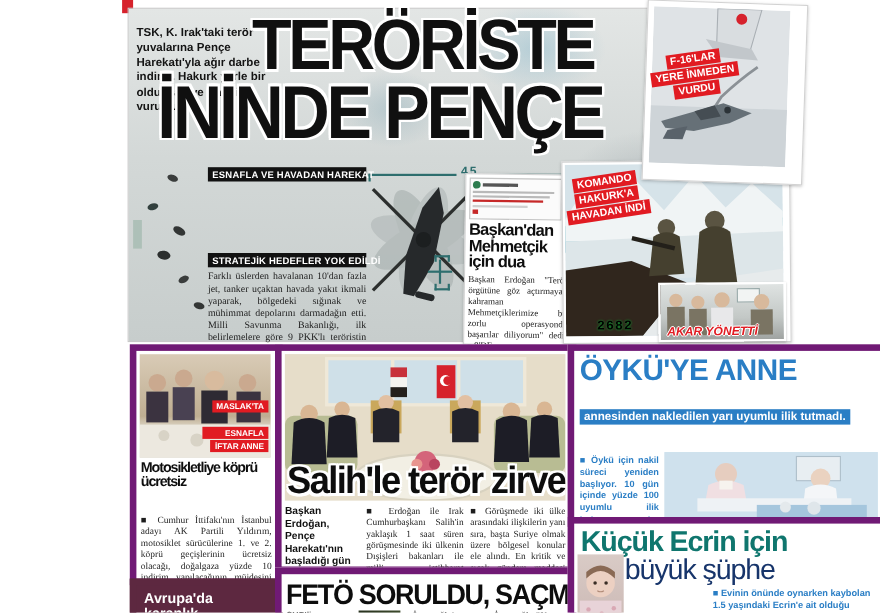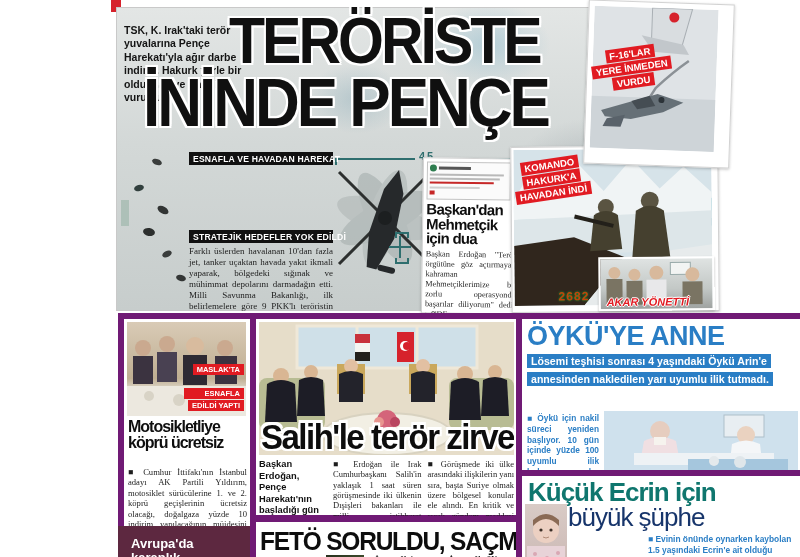--- a/index.html
+++ b/index.html
@@ -138,22 +138,22 @@
               <rect x="26" y="22" width="16" height="24"></rect>
             <circle cx="56" cy="14" r="7" fill="#d8b99c"></circle>
               <rect x="46" y="21" width="20" height="25" fill="#e8e8ea"></rect>
             <circle cx="92" cy="16" r="7" fill="#d8b99c"></circle>
               <rect x="82" y="23" width="20" height="23"></rect>
           </g>
         </svg>
         <div class="abs" style="left:6px;bottom:1px;color:#e11b22;font-weight:700;font-style:italic;font-size:11px;
                     text-shadow:-1px 0 #fff,1px 0 #fff,0 -1px #fff,0 1px #fff;white-space:nowrap;">AKAR YÖNETTİ</div>
       </div>
-      <div class="abs" style="left:46px;top:142px;color:#c2410c;font-weight:700;font-size:12px;letter-spacing:1px;
-                  text-shadow:0 0 2px #0b3;">2682</div>
+      <div class="abs" style="left:30px;top:142px;color:#000000;font-weight:700;font-size:12px;letter-spacing:1px;
+                  text-shadow:0 0 2px #0b3;font-family:Liberation Mono, monospace;">2682</div>
     </div>
   </div>
 
   <div class="abs photo-frame" style="left:586px;top:2px;width:134px;height:152px;transform:rotate(2deg);padding:5px;">
     <svg width="124" height="142" viewBox="0 0 124 142">
       <rect width="124" height="142" fill="#dfe3e6"></rect>
       <rect y="90" width="124" height="52" fill="#ced4d8"></rect>
       <polygon points="58,0 98,0 88,40 58,32" fill="#d9dde0" stroke="#a9afb4" stroke-width="1"></polygon>
       <circle cx="80" cy="9" r="5" fill="#d6222c"></circle>
       <polygon points="48,28 90,36 96,46 60,44" fill="#c2c7cb"></polygon>
@@ -185,24 +185,24 @@
             <rect x="88" y="34" width="22" height="28" fill="#3b3340"></rect>
         </g>
         <rect y="64" width="119" height="30" fill="#ece8df"></rect>
         <circle cx="22" cy="74" r="5" fill="#d8d3c6"></circle>
           <circle cx="52" cy="78" r="6" fill="#d8d3c6"></circle>
         <circle cx="86" cy="74" r="5" fill="#d8d3c6"></circle>
       </svg>
       <div class="abs" style="right:2px;bottom:4px;font-size:7.5px;text-align:right;">
         <span class="chip" style="margin:1px 0 13px auto;">MASLAK'TA</span>
         <span class="chip" style="margin:1px 0 1px auto;padding-left:21px;">ESNAFLA</span>
-        <span class="chip" style="margin:1px 0 1px auto;">EDİLDİ YAPTI</span>
+        <span class="chip" style="margin:1px 0 1px auto;">İFTAR ANNE</span>
       </div>
     </div>
-    <div class="abs" style="left:4px;top:100px;width:120px;font-size:16px;font-weight:700;letter-spacing:-1px;
+    <div class="abs" style="left:4px;top:100px;width:120px;font-size:13px;font-weight:700;letter-spacing:-1px;
                 line-height:.98;color:#0e0e0e;">Motosikletliye köprü ücretsiz</div>
     <p class="body-txt" style="position:absolute;left:4px;top:148px;width:119px;margin:0;font-size:8.6px;">■ Cumhur İttifakı'nın İstanbul adayı AK Partili Yıldırım, motosiklet sürücülerine 1. ve 2. köprü geçişlerinin ücretsiz olacağı, doğalgaza yüzde 10 indirim yapılacağının müjdesini verdi. » 17'TE</p>
   </div>
 
   <div class="story-box" style="left:118px;top:526px;width:127px;height:40px;background:#5d2840;border-color:#5d2840;">
     <div style="padding:5px 7px;color:#fff;font-weight:700;font-size:13px;line-height:1.1;">
       <div>Avrupa'da karanlık</div>
 
     </div>
   </div>
@@ -266,21 +266,21 @@
       <div style="width:62px;font-size:8px;font-weight:700;color:#101010;">CHP'li İmamoğlu</div>
       <div style="width:38px;height:12px;background:linear-gradient(90deg,#28321f,#3d4a2c);"></div>
       <div class="serif" style="width:70px;font-size:8px;font-weight:700;color:#1d1d1d;">■ İmamoğlu'na "FETÖ</div>
       <div class="serif" style="width:72px;font-size:8px;font-weight:700;color:#1d1d1d;">■ İmamoğlu "Ne olabilir</div>
     </div>
   </div>
 
   <div class="story-box" style="left:516px;top:313px;width:280px;height:154px;">
     <div style="margin:4px 0 0 5px;font-size:27px;font-weight:700;letter-spacing:-.5px;line-height:.98;color:#2a7ec5;">ÖYKÜ'YE ANNE</div>
     <div style="margin:2px 0 0 5px;">
-      <span class="subchip">Lösemi teşhisi sonrası 4 yaşındaki Öykü Arin'e</span><br>
+      <br>
       <span class="subchip">annesinden nakledilen yarı uyumlu ilik tutmadı.</span>
     </div>
     <p class="blue-bold-txt" style="position:absolute;left:5px;top:94px;width:72px;margin:0;">■ Öykü için nakil süreci yeniden başlıyor. 10 gün içinde yüzde 100 uyumlu ilik bulunamazsa, bu kez baba Çağdaş Yazıcı'dan yarı uyumlu ilik alınacak. » 15'TE</p>
     <div class="abs" style="left:82px;top:92px;width:194px;height:59px;overflow:hidden;background:#cde0ed;">
       <svg width="194" height="59" viewBox="0 0 194 59">
         <rect width="194" height="59" fill="#cfe1ed"></rect>
         <rect x="120" y="4" width="40" height="22" fill="#e8eef2" stroke="#aebfca"></rect>
         <circle cx="56" cy="20" r="10" fill="#e6cdbf"></circle>
         <path d="M40 30 Q56 22 72 30 L76 52 L36 52 Z" fill="#f0dfe2"></path>
         <rect x="50" y="26" width="12" height="8" fill="#f6f3ee"></rect>

